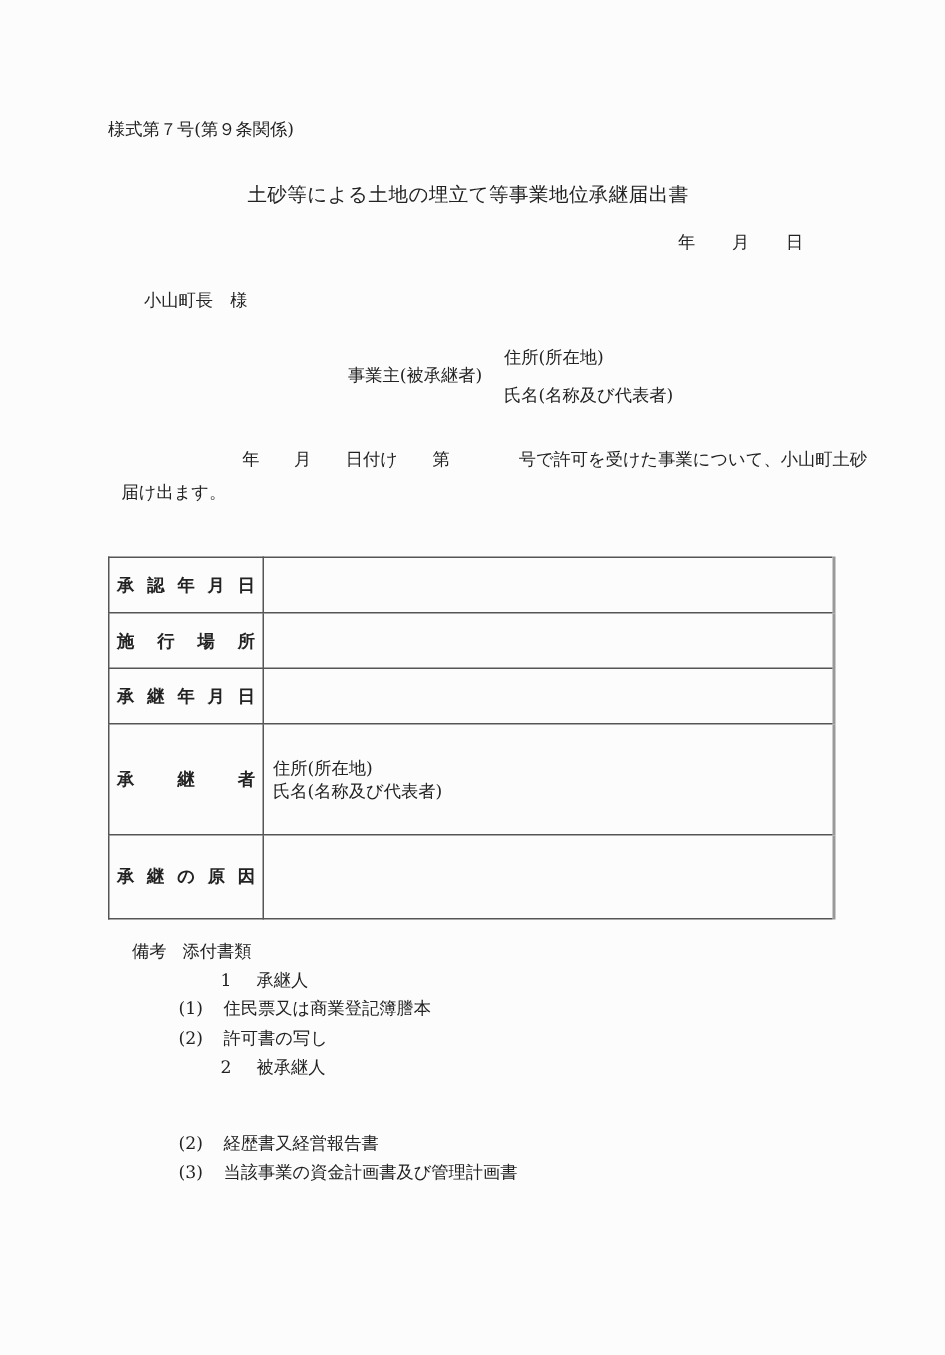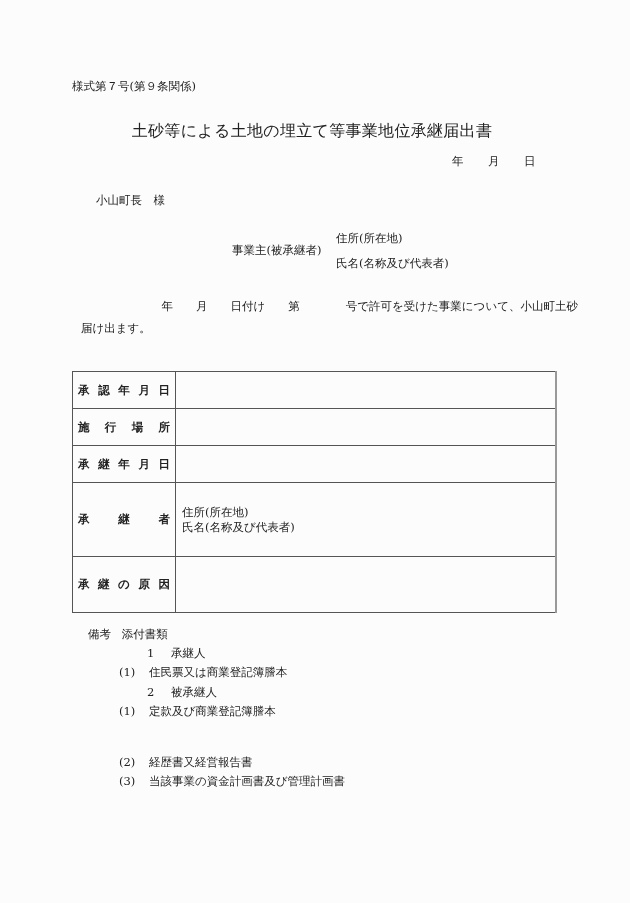--- a/index.html
+++ b/index.html
@@ -11,21 +11,21 @@
     width: 630px;
     height: 903px;
     position: relative;
     overflow: hidden;
     font-family: "DejaVu Serif", "Liberation Serif", serif;
     color: #222;
     font-size: 11.5px;
   }
   .abs { position: absolute; white-space: nowrap; }
   #form-number { left: 72px; top: 79px; }
-  #doc-title { left: 0; width: 624px; top: 121px; text-align: center; font-size: 16px; letter-spacing: 0.3px; }
+  #doc-title { left: 0; width: 624px; top: 121px; text-align: center; font-size: 13px; letter-spacing: 0.3px; }
   #date-line { left: 452px; top: 154px; }
   #date-line span { display: inline-block; }
   #addressee { left: 96px; top: 193px; }
   #applicant-role { left: 232px; top: 243px; }
   #applicant-address { left: 336px; top: 231px; }
   #applicant-name { left: 336px; top: 256px; }
   #body-text {
     left: 81px; top: 295px; width: 486px; white-space: normal;
     line-height: 22px; text-align: justify;
   }
@@ -123,26 +123,26 @@
     <span class="head-label">備考</span>
     <span>添付書類</span>
   </span>
 
   <span class="row indent1" style="padding-left:59px;">
     <span class="num">1</span><span>承継人</span>
   </span>
   <span class="row" style="padding-left:31px;">
     <span class="pnum">(1)</span><span>住民票又は商業登記簿謄本</span>
   </span>
+  <span class="row" style="padding-left:31px;">
+    <span class="pnum">(2)</span><span>許可書の写し</span>
+  </span>
 
   <span class="row" style="padding-left:59px;">
     <span class="num">2</span><span>被承継人</span>
-  </span>
-  <span class="row" style="padding-left:31px;">
-    <span class="pnum">(1)</span><span>定款及び商業登記簿謄本</span>
   </span>
   <span class="row" style="padding-left:31px;margin-top:32px;">
     <span class="pnum">(2)</span><span>経歴書又経営報告書</span>
   </span>
   <span class="row" style="padding-left:31px;">
     <span class="pnum">(3)</span><span>当該事業の資金計画書及び管理計画書</span>
   </span>
 </div>
 
 </body></html>

